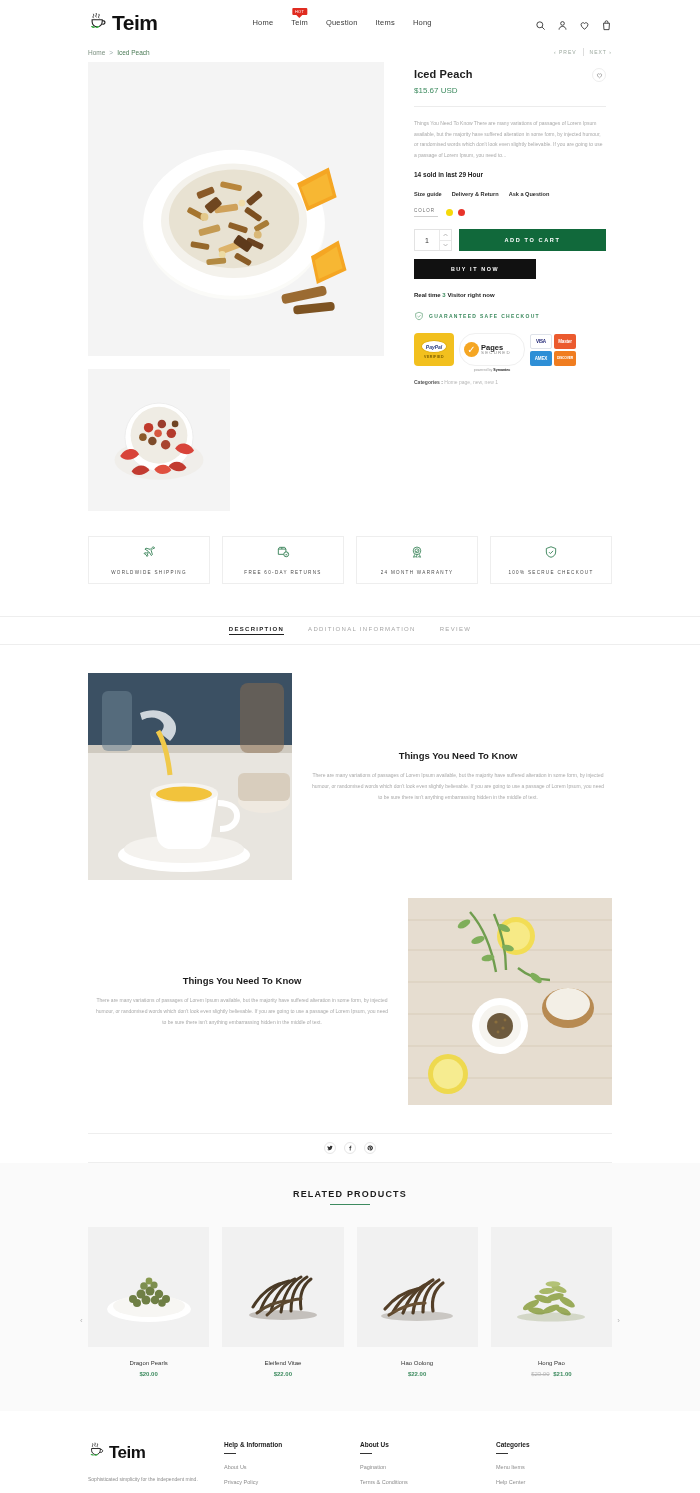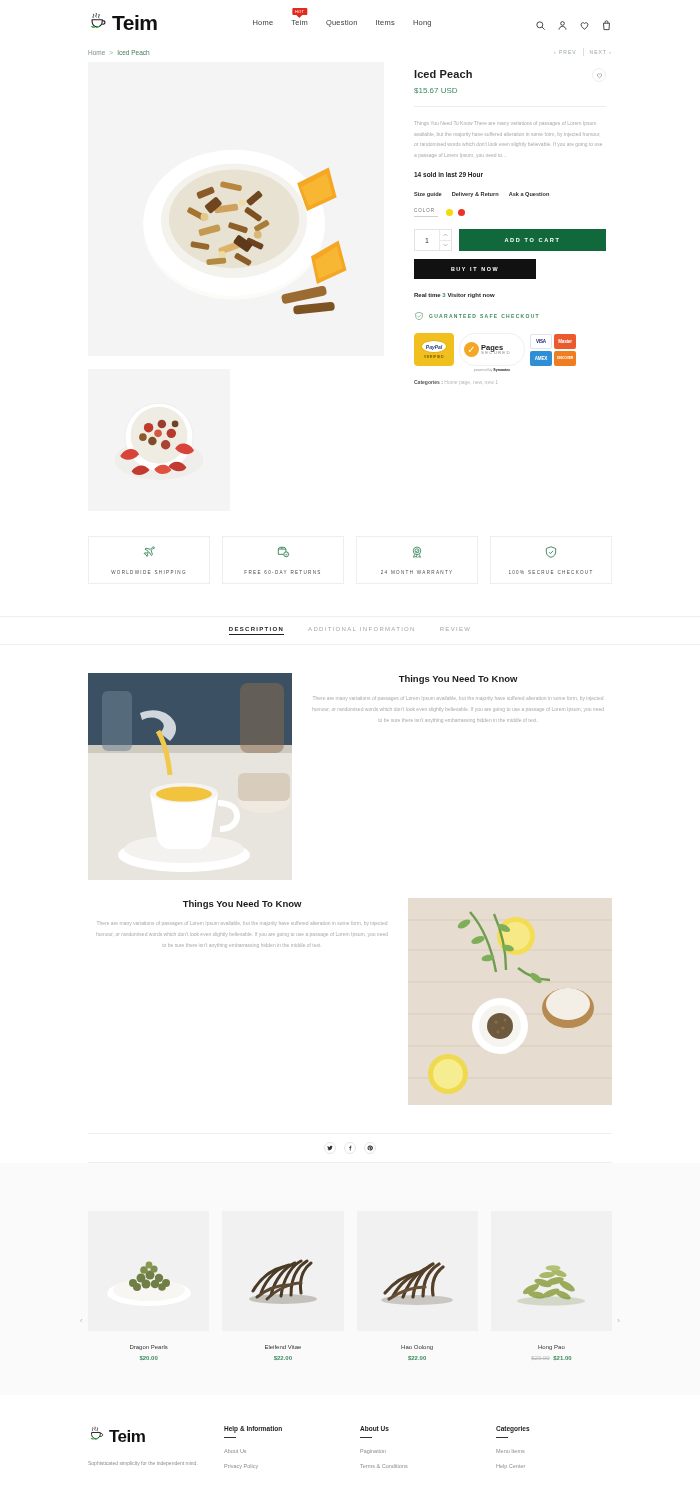--- a/index.html
+++ b/index.html
@@ -162,21 +162,21 @@
   
   .tabs-bar {
     border-top: 1px solid #eee; border-bottom: 1px solid #eee;
     display: flex; justify-content: center; gap: 24px; padding: 9px 0;
   }
   .tab { font-size: 6px; letter-spacing: 1.3px; color: #a5a5a5; cursor: pointer; padding-bottom: 2px;}
   .tab.active { color: #1f1f1f; border-bottom: 1px solid #1f1f1f; font-weight: bold; }
 
   
   .desc-section { padding: 28px 88px 0 88px; }
-  .desc-row { display: flex; gap: 12px; }
+  .desc-row { display: flex; gap: 12px; align-items: center; }
   .desc-img { width: 204px; height: 207px; overflow: hidden; background:#cfd6dc; }
   .desc-text { flex: 1; padding: 0 8px; }
   .desc-h { font-size: 9.5px; font-weight: bold; color: #1c1c1c; margin-bottom: 9px; }
   .desc-p { font-size: 5px; line-height: 2.15; color: #a9a9a9; }
   .desc-row.right .desc-text { text-align: center; }
   .desc-row.left .desc-text { text-align: center; }
 
   .share-bar {
     display: flex; justify-content: center; gap: 8px;
     border-top: 1px solid #eee; border-bottom: 1px solid #eee;
@@ -604,20 +604,21 @@
       </span>
       <span class="share-btn">
         <svg viewBox="0 0 24 24" width="6" height="6" fill="#333">
             <path d="M12 2a10 10 0 0 0-3.6 19.3c-.1-.8-.2-2 0-2.9l1.2-5.1s-.3-.6-.3-1.5c0-1.4.8-2.5 1.8-2.5.9 0 1.3.6 1.3 1.4 0 .9-.5 2.2-.8 3.4-.3 1 .5 1.9 1.5 1.9 1.9 0 3.2-2.4 3.2-5.2 0-2.2-1.4-3.8-4-3.8-2.9 0-4.7 2.2-4.7 4.6 0 .8.2 1.4.6 1.9.2.2.2.3.1.5l-.2.8c0 .3-.2.4-.5.2-1.3-.5-1.9-2-1.9-3.6 0-2.7 2.3-5.9 6.8-5.9 3.6 0 6 2.6 6 5.4 0 3.7-2 6.4-5 6.4-1 0-2-.5-2.3-1.2l-.6 2.4c-.2.8-.7 1.8-1.1 2.4A10 10 0 1 0 12 2z"></path>
           </svg>
       </span>
     </div>
   </div>
 
   <div class="related">
+    <div class="related-h">RELATED PRODUCTS</div>
     <div class="carousel-arrow left">‹</div>
     <div class="carousel-arrow right">›</div>
     <div class="rel-grid">
 
       <div class="rel-card">
         <div class="rel-img">
           <svg viewBox="0 0 120 120" width="120" height="120">
             <ellipse cx="60" cy="82" rx="42" ry="13" fill="#ffffff"></ellipse>
             <ellipse cx="60" cy="79" rx="36" ry="11" fill="#f7f6f3"></ellipse>
             <g fill="#6f7f45">

